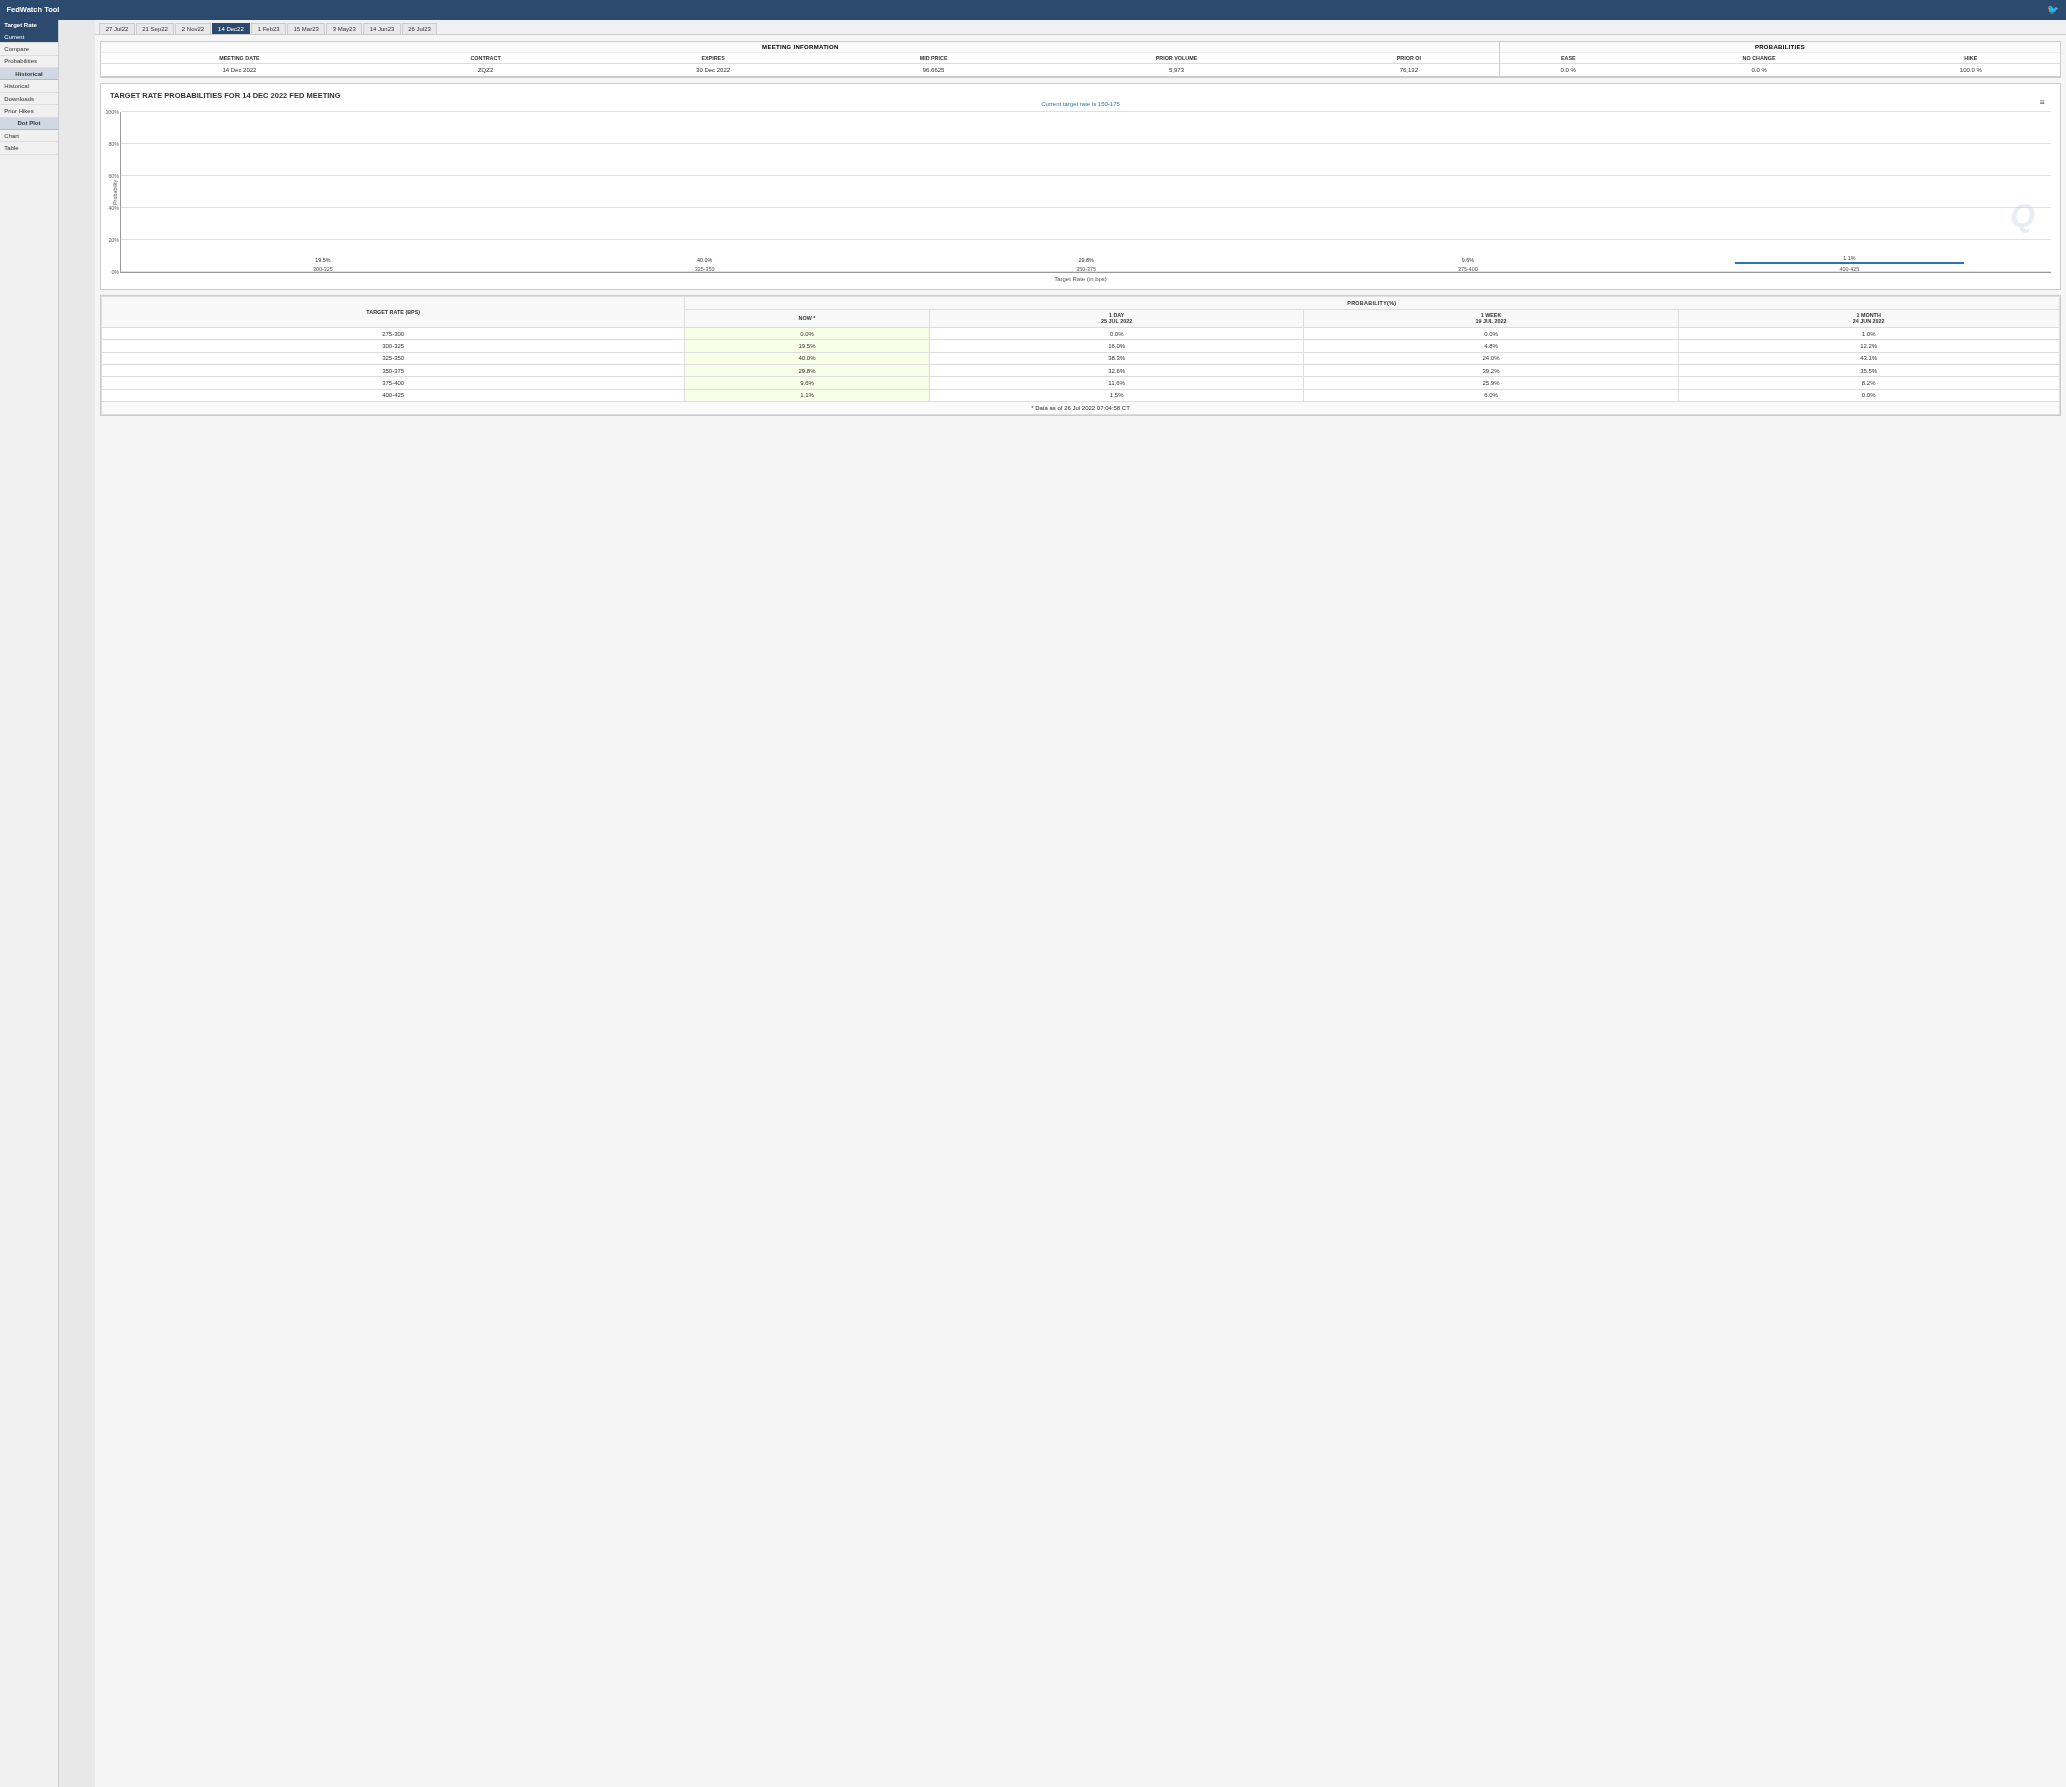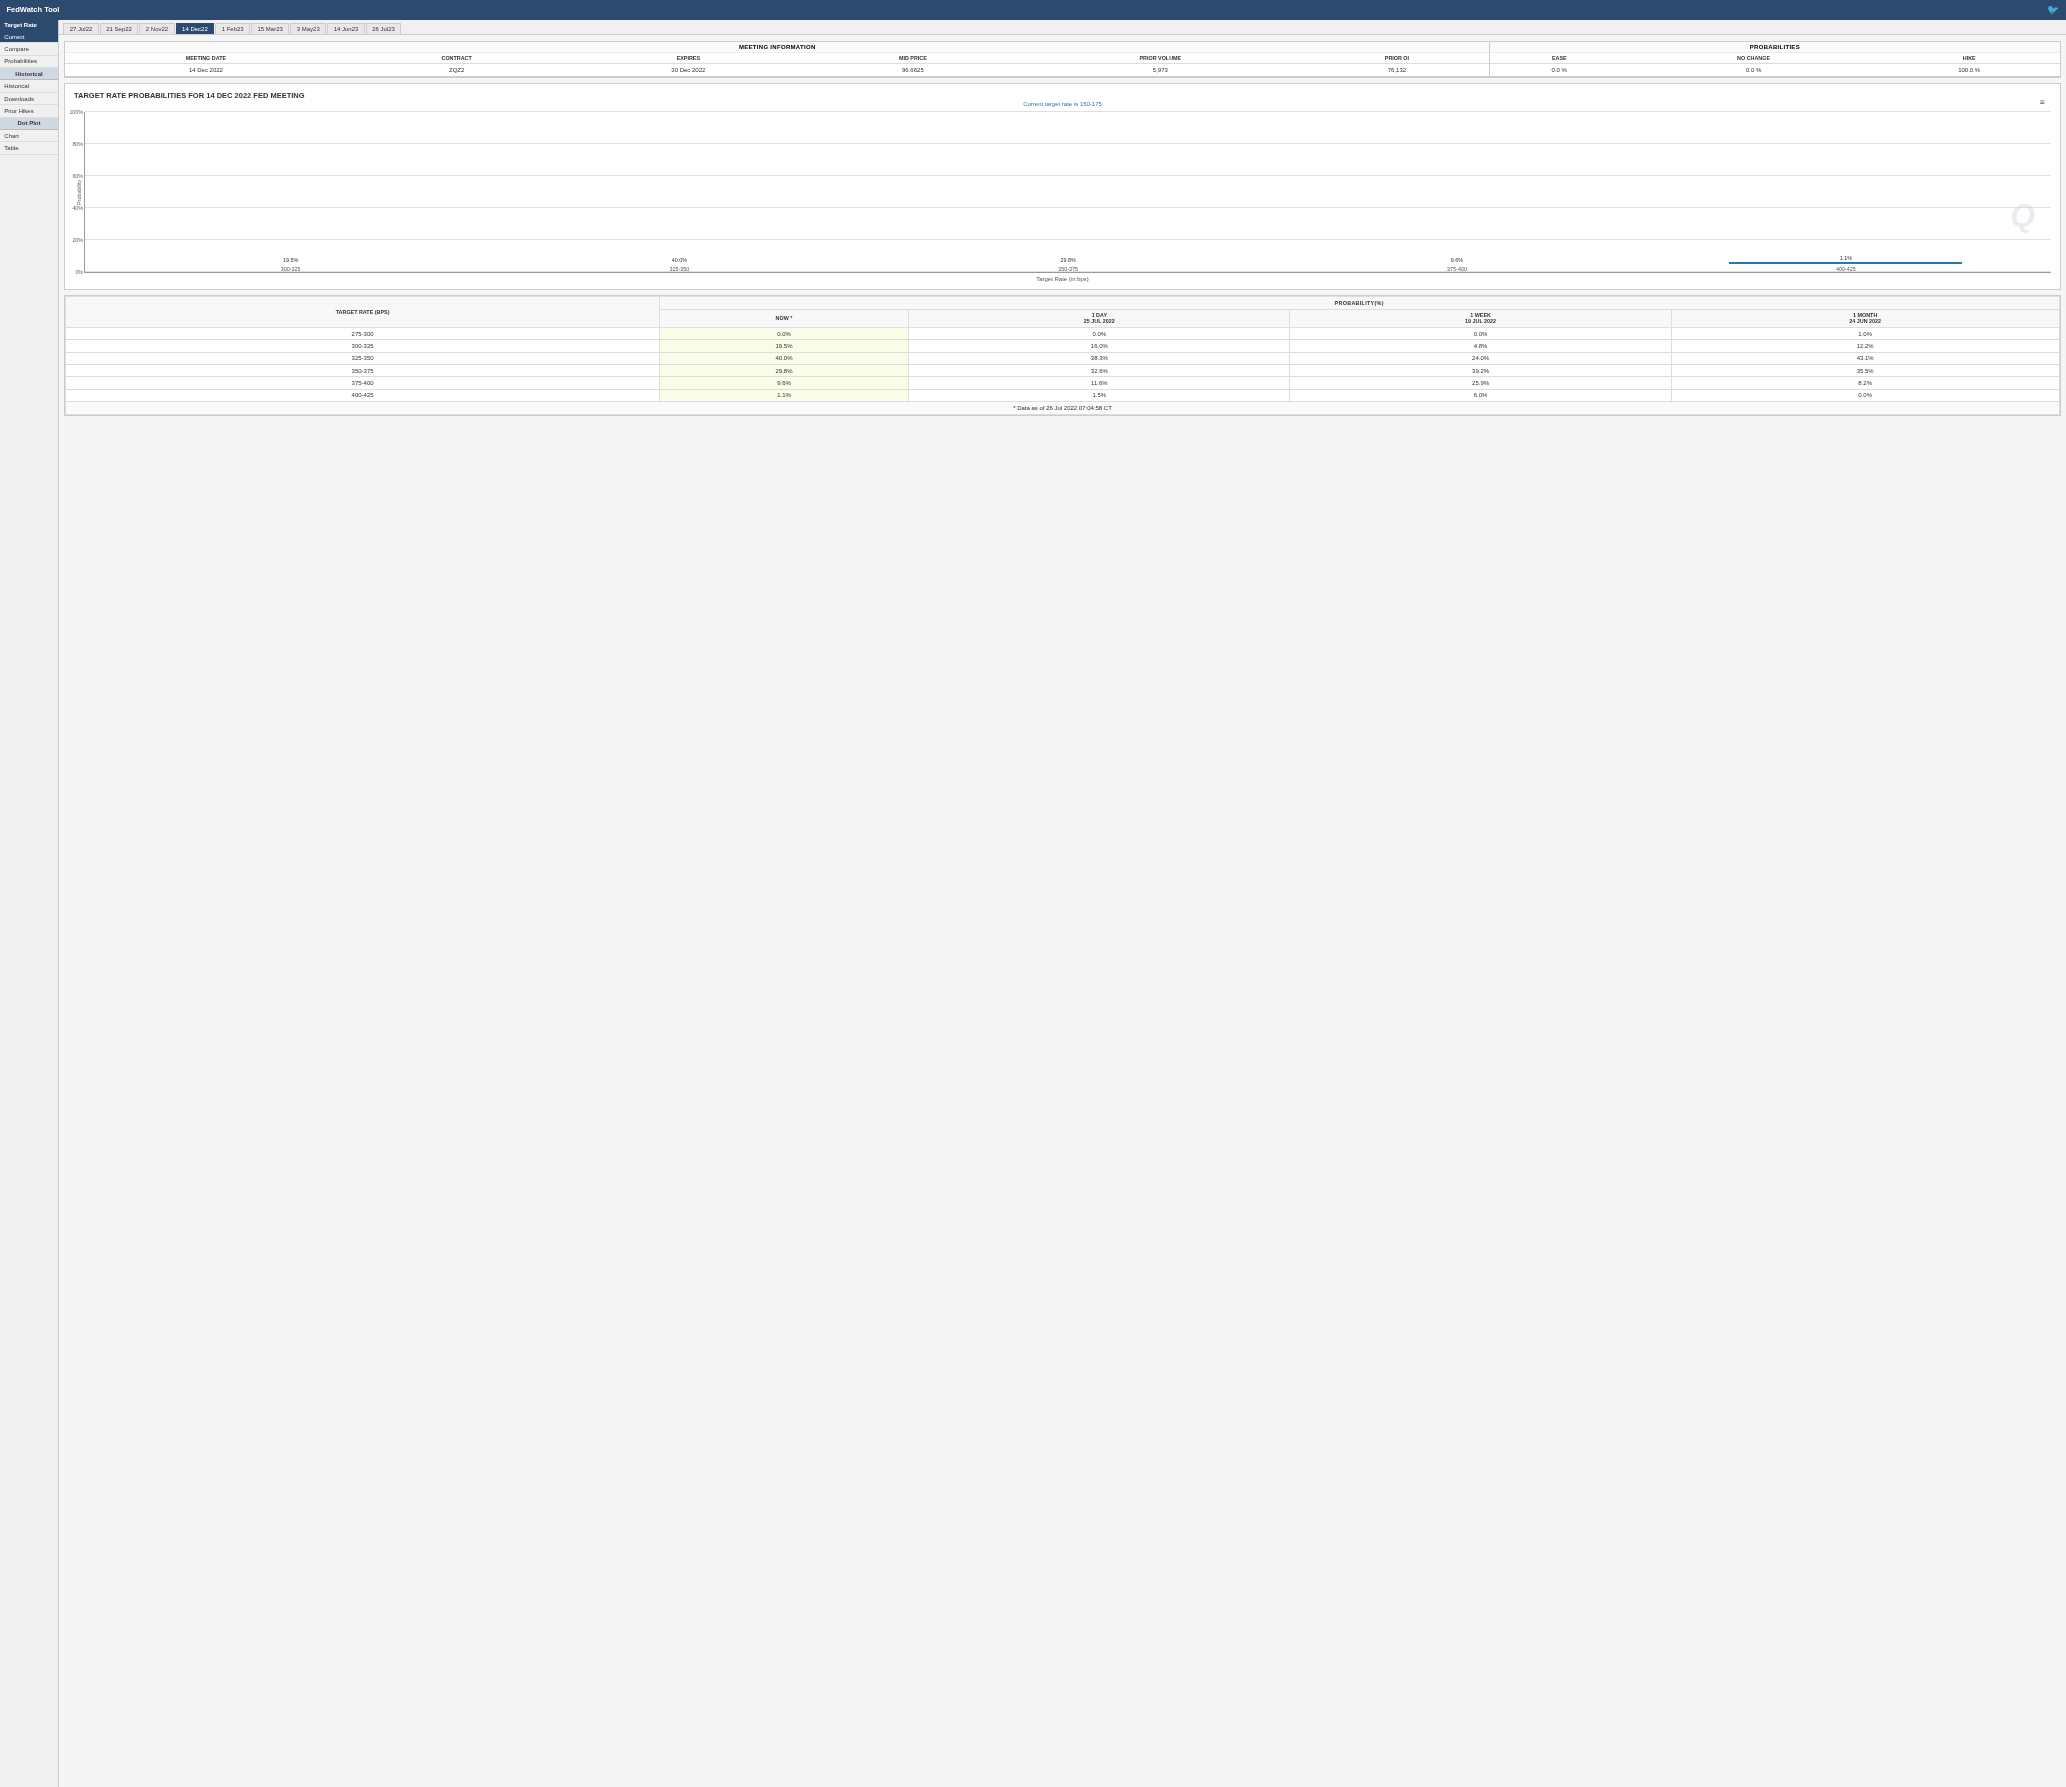--- a/index.html
+++ b/index.html
@@ -10,21 +10,21 @@
       color: white;
       padding: 4.3px 6.5px;
       font-size: 7.5px;
       font-weight: bold;
       display: flex;
       justify-content: space-between;
       align-items: center;
     }
     .twitter-icon { color: #1da1f2; font-size: 9.7px; }
 
-    .main-layout { display: flex; height: calc(100vh - 19.4px); }
+    .main-layout { display: flex; height: calc(100vh - 19.4px); gap: 36px; }
 
     
     .sidebar {
       width: 59px;
       background: #f0f0f0;
       border-right: 0.5px solid #ccc;
       flex-shrink: 0;
     }
     .sidebar-section-header {
       background: #2c4a6e;

